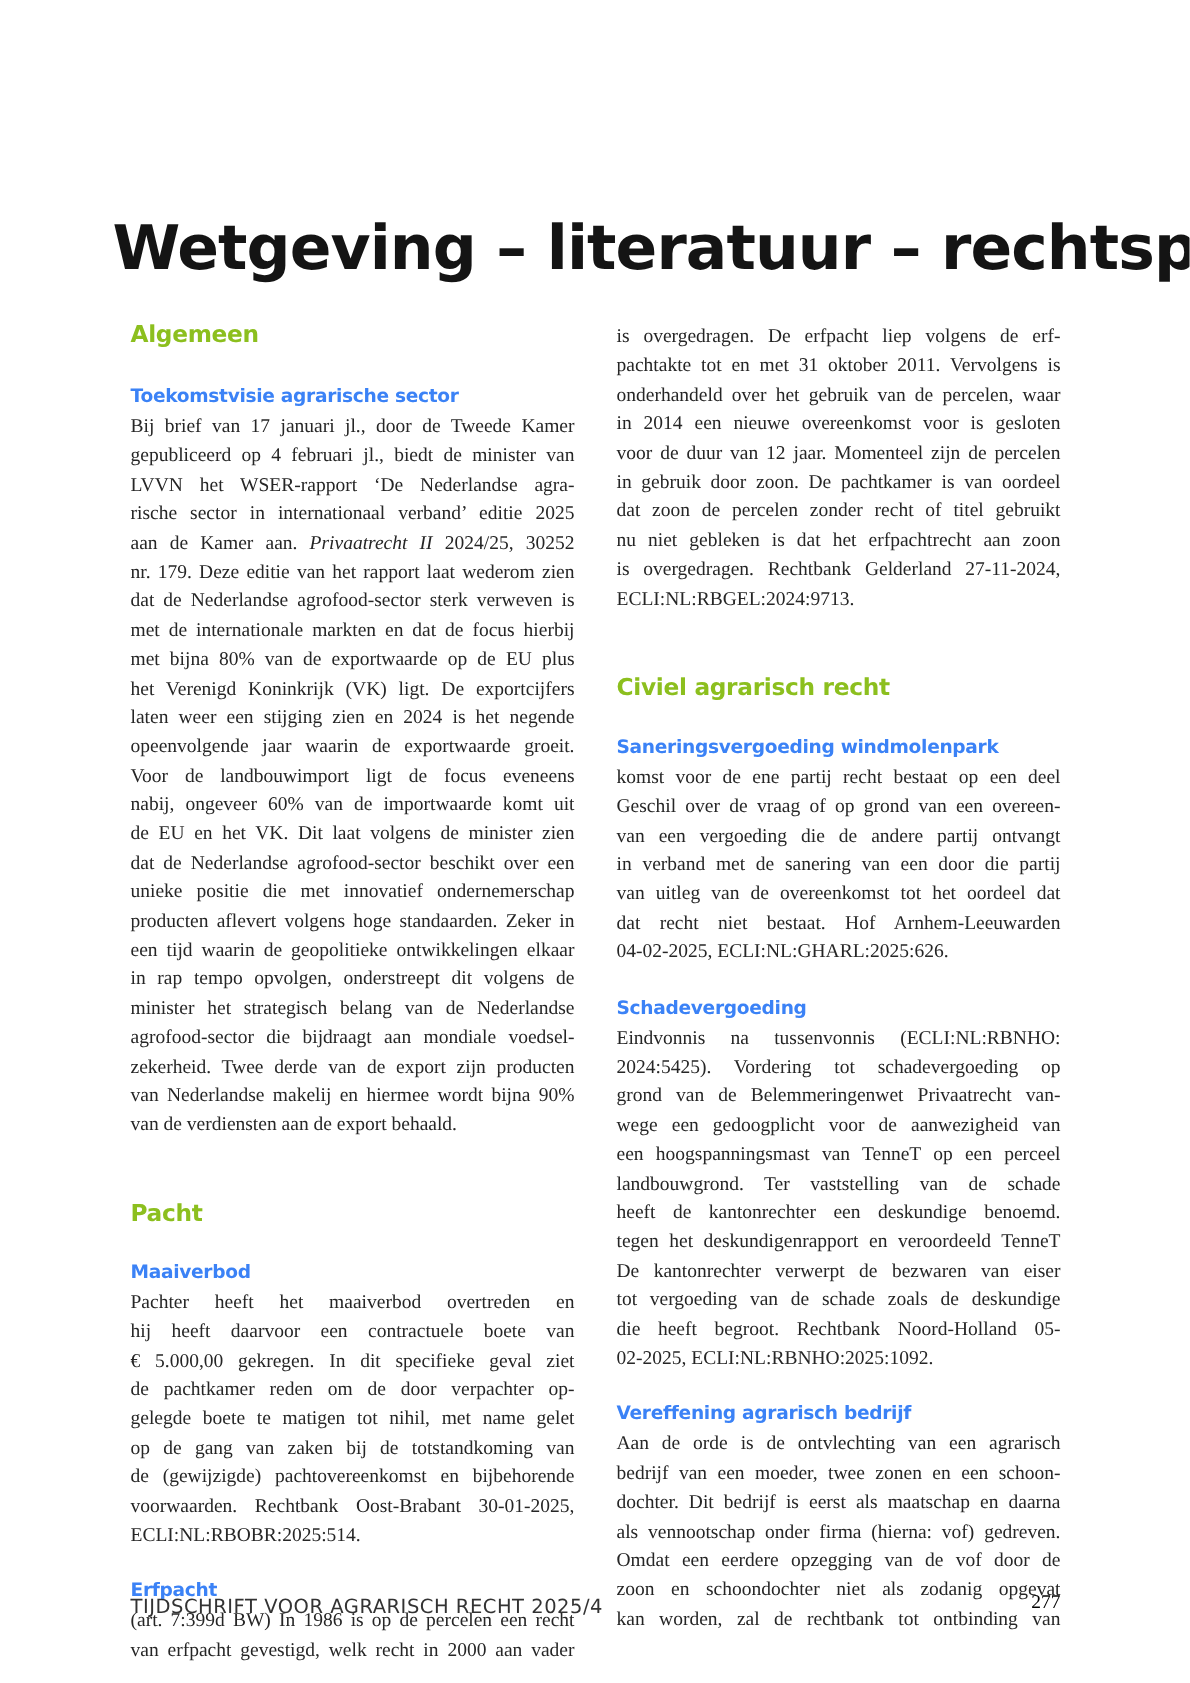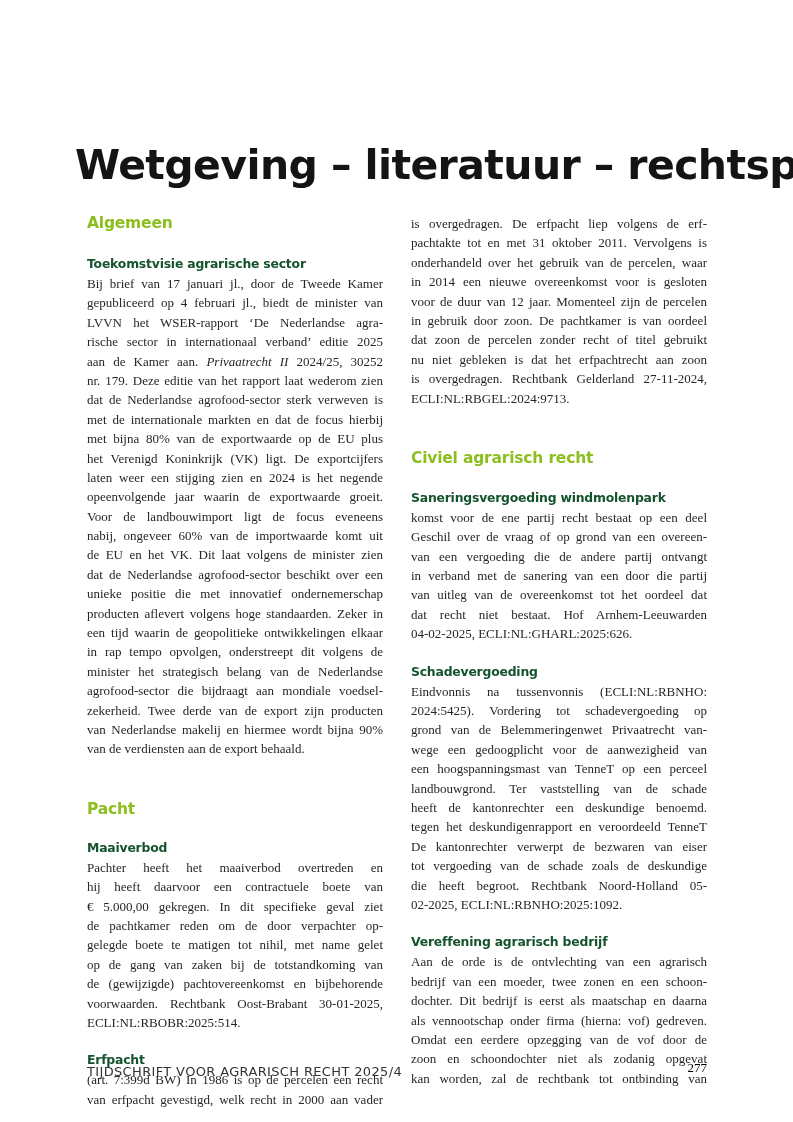--- a/index.html
+++ b/index.html
@@ -18,21 +18,21 @@
     .col-right { left: 411px; top: 214px; }
 
     .section-heading {
       font-family: "DejaVu Sans", sans-serif; font-weight: bold;
       font-size: 15.5px; color: #8cbf1e; letter-spacing: -0.2px;
       height: 22px; line-height: 22px;
     }
 
     .item-heading {
       font-family: "DejaVu Sans", sans-serif; font-weight: bold;
-      font-size: 12.4px; color: #14532d; letter-spacing: -0.2px;
+      font-size: 12.4px; color: #3b82f6; letter-spacing: -0.2px;
       line-height: 20px; height: 20px; white-space: nowrap;
     }
 
     .body-text {
       font-family: "Liberation Serif", serif;
       font-size: 13px; line-height: 19.4px; color: #262626;
     }
     .body-text .line {
       display: block; white-space: nowrap; text-align: justify;
       text-align-last: justify; height: 19.4px;

